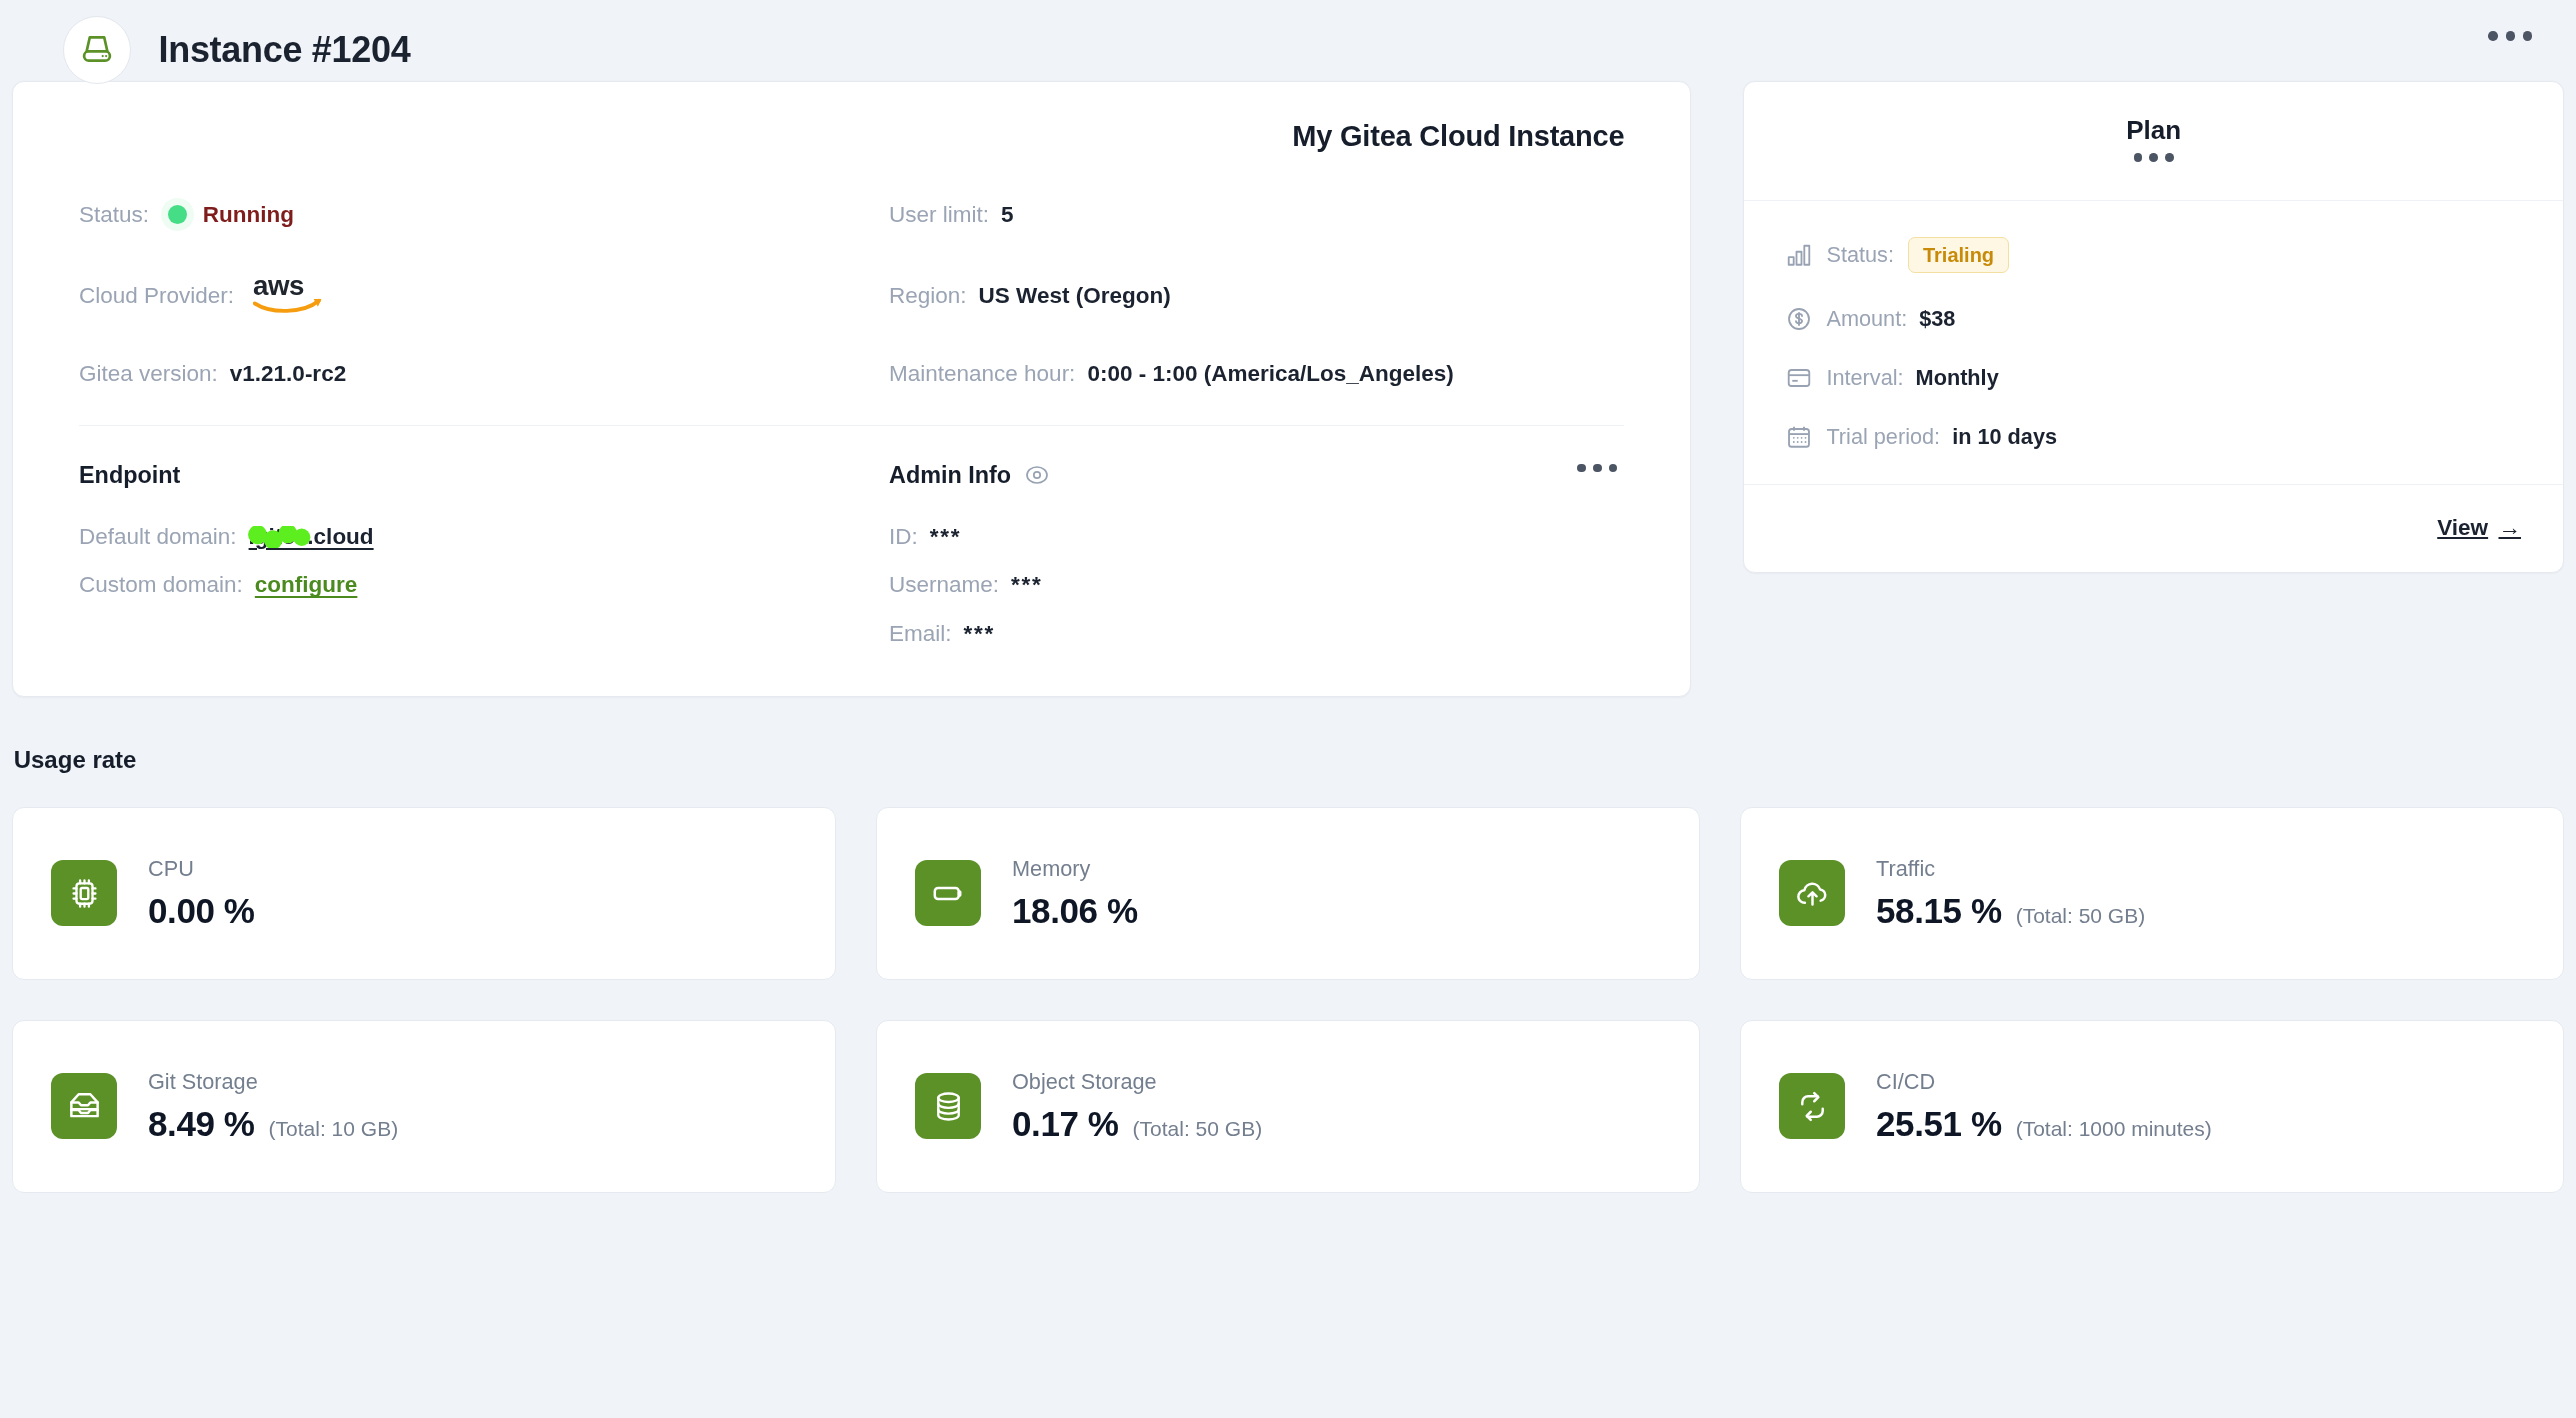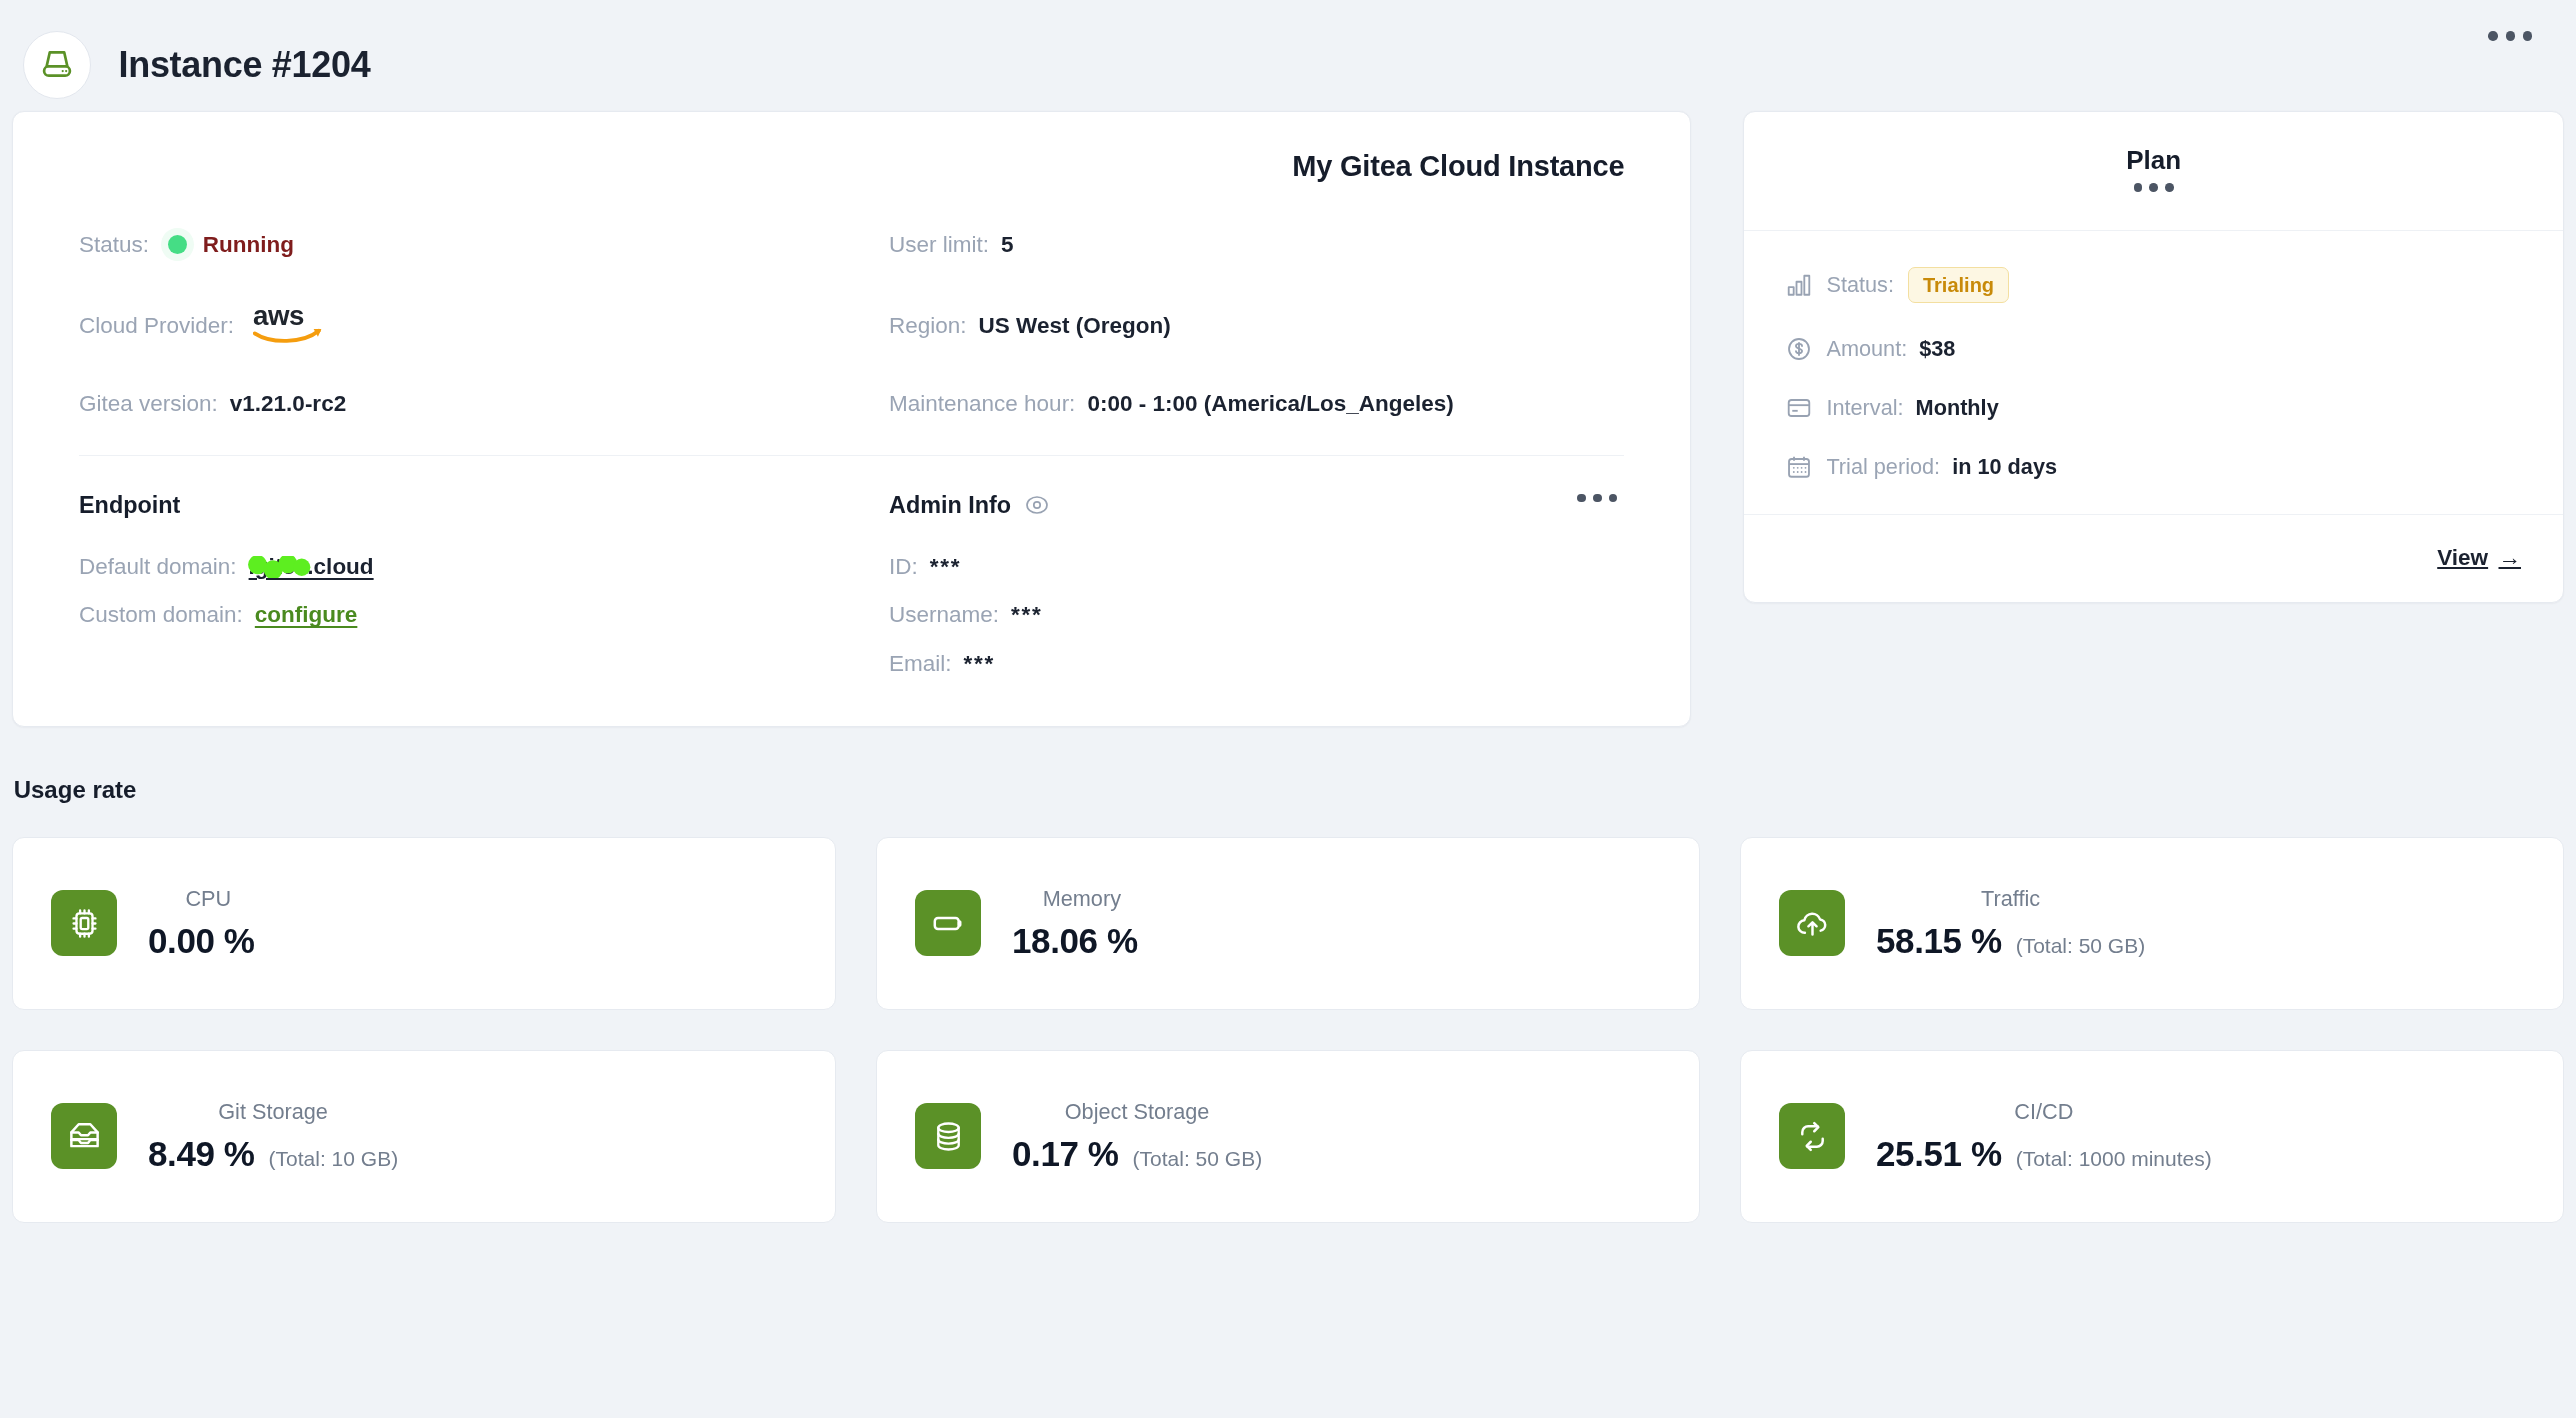--- a/index.html
+++ b/index.html
@@ -8,22 +8,23 @@
     background: #f0f3f7;
     font-family: "Liberation Sans", sans-serif;
     color: #1e2430;
     overflow: hidden;
   }
 
   
   .page-header {
     display: flex; align-items: center;
     padding: 19px 40px 0 22.5px;
-    height: 111px;
+    height: 81px;
     position: relative;
+    margin-left: 40px;
   }
   .brand-badge {
     width: 68px; height: 68px; border-radius: 50%;
     background: #ffffff; border: 0.9px solid #e3e7ee;
     display: flex; align-items: center; justify-content: center;
     flex: none;
   }
   .brand-badge svg { width: 36px; height: 36px; }
   .page-title {
     font-size: 36px; font-weight: 700; letter-spacing: -0.3px;
@@ -140,21 +141,20 @@
     margin: 49px 0 33px 1.7px;
   }
   .usage-grid {
     display: grid; grid-template-columns: repeat(3, 1fr);
     gap: 40px 40px;
   }
   .usage-card {
     background:#fff; border: 0.9px solid #e6eaf0; border-radius: 12px;
     padding: 33px 38px; display: flex; align-items: center; gap: 31px;
     height: 173px;
-    text-align: center;
   }
   .usage-ico {
     width: 66px; height: 66px; border-radius: 12px; background: #5b9127;
     display: flex; align-items: center; justify-content: center; flex: none;
   }
   .usage-ico svg { width: 35px; height: 35px; }
   .usage-label { font-size: 21.7px; color: #737e8e; margin-bottom: 8.7px; }
   .usage-value-line { display: flex; align-items: baseline; gap: 14px; }
   .usage-value { font-size: 35px; font-weight: 700; color: #0f1726; letter-spacing: -0.4px; white-space: nowrap; }
   .usage-total { font-size: 21px; color: #737e8e; white-space: nowrap; }

